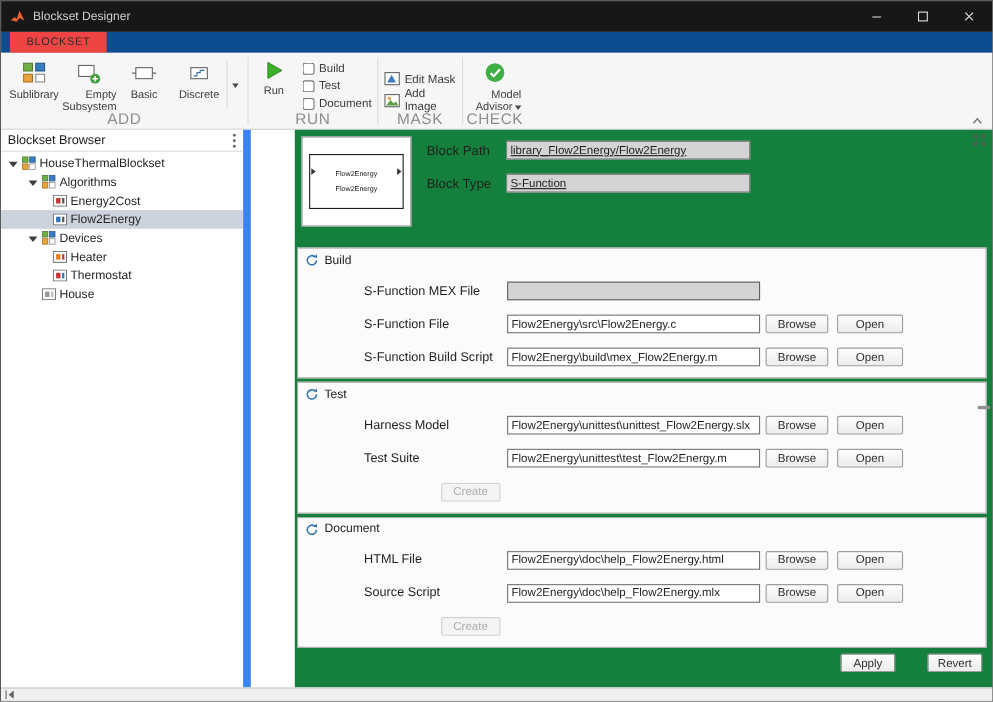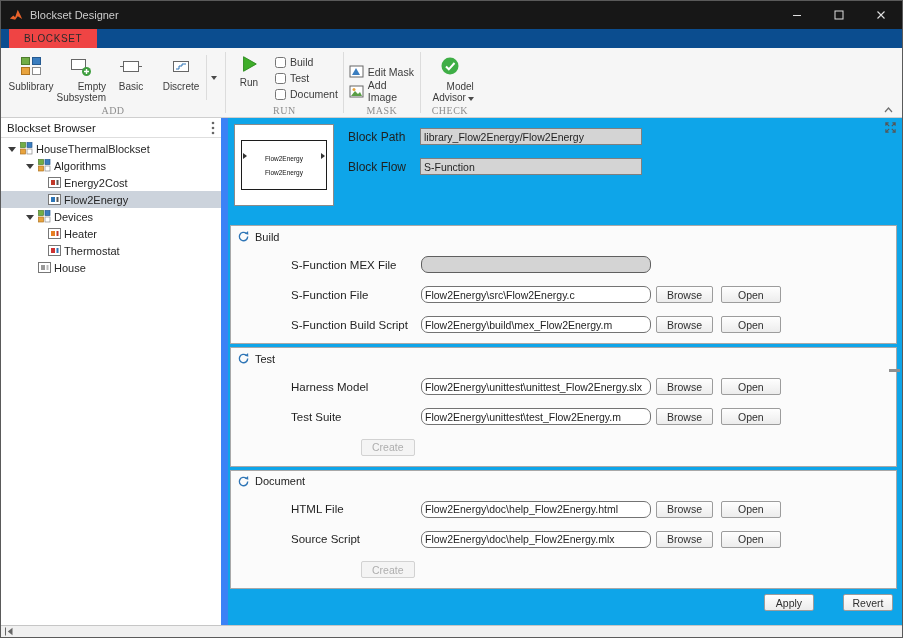--- a/index.html
+++ b/index.html
@@ -13,21 +13,21 @@
   .win-controls { margin-left:auto; display:flex; height:28px; }
   .win-btn { width:42px; height:28px; display:flex; align-items:center; justify-content:center; }
 
   
   .tabband { height:19px; background:#0b4d8f; display:flex; align-items:stretch; padding-left:8px; }
   .tab { background:#ef4444; color:#2b2b2b; font-size:10px; letter-spacing:.6px; padding:8px 15px; display:flex; align-items:center;text-align:center; }
 
   
   .toolstrip { height:70px; background:#f6f6f6; border-bottom:1px solid #cfcfcf; display:flex; position:relative; }
   .ts-group { position:relative; display:flex; padding:3px 5px 13px; }
-  .glabel { position:absolute; bottom:1px; left:0; right:0; text-align:center; font-size:10px; color:#8d8d8d; letter-spacing:.5px;font-family:Liberation Serif, serif; }
+  .glabel { position:absolute; bottom:1px; left:0; right:0; text-align:center; font-size:14px; color:#8d8d8d; letter-spacing:.5px; }
   .sep { width:1px; background:#dcdcdc; margin:4px 0; }
   .bigbtn { width:50px; display:flex; flex-direction:column; align-items:center; gap:2px; padding-top:2px; }
   .bigbtn .bicon { height:26px; display:flex; align-items:center; justify-content:center; }
   .blabel { font-size:10px; color:#3c3c3c; text-align:right; line-height:11px; }
   .ddbtn { width:13px; display:flex; align-items:center; justify-content:center; }
   .dd { width:0; height:0; border-left:3px solid transparent; border-right:3px solid transparent; border-top:4px solid #4a4a4a; }
   .run-wrap { display:flex; gap:8px; }
   .runbtn { width:36px; display:flex; flex-direction:column; align-items:center; gap:3px; padding-top:3px; }
   .chk-col { display:flex; flex-direction:column; gap:4px; padding-top:5px; }
   .chk { display:flex; align-items:center; gap:4px; font-size:10.5px; color:#3c3c3c; }
@@ -44,39 +44,39 @@
   .leftpanel { width:227px; background:#fff; border-right:7px solid #3b82f6; display:flex; flex-direction:column; }
   .lp-header { height:20px; border-bottom:1px solid #dedede; display:flex; align-items:center; padding:0 6px; font-size:11.5px; color:#222; }
   .lp-header .kebab { margin-left:auto; }
   .tree { padding-top:2px; font-size:11px; color:#262626; }
   .trow { height:17px; display:flex; align-items:center; gap:3px; }
   .trow.selected { background:#ccd3dc; }
   .pl0 { padding-left:6px; } .pl1 { padding-left:24px; } .pl2 { padding-left:34px; }
   .arrow-slot { width:10px; display:flex; justify-content:center; flex:none; }
   .tri-down { width:0; height:0; border-left:4px solid transparent; border-right:4px solid transparent; border-top:5px solid #3c3c3c; margin-top:1px; }
 
-  .rightpanel { flex:1; background:#0ea5e9; position:relative; }
+  .rightpanel { flex:1; background:#15803d; position:relative;margin-left:40px; }
   .preview-area { position:relative; height:107px; }
   .pbox { position:absolute; left:6px; top:6px; width:100px; height:82px; background:#fff; border:1px solid #8a8a8a; display:flex; align-items:center; justify-content:center; }
   .pblock { width:86px; height:50px; border:1px solid #1c1c1c; position:relative; display:flex; flex-direction:column; align-items:center; justify-content:center; gap:7px; font-size:6.5px; color:#111; }
   .port-in { position:absolute; left:1px; top:12px; width:0; height:0; border-top:3px solid transparent; border-bottom:3px solid transparent; border-left:4px solid #333; }
   .port-out { position:absolute; right:1px; top:12px; width:0; height:0; border-top:3px solid transparent; border-bottom:3px solid transparent; border-left:4px solid #333; }
   .hdr-row { position:absolute; left:120px; display:flex; align-items:center; }
   .hdr-row .hlabel { width:72px; font-size:12px; color:#1f1f1f; }
   .fld { height:17px; font-family:inherit; font-size:10.5px; color:#1f1f1f; padding:0 3px; border:1px solid #737373; background:#fff; }
   .fld.ro { background:#d4d4d4; border-color:#7f7f7f; }
-  .hdr-row .fld { width:222px; }
+  .hdr-row .fld { width:222px;text-decoration:underline; }
   .expand-btn { position:absolute; right:5px; top:3px; }
 
   .sections { position:absolute; top:107px; left:2px; right:5px; }
   .section { background:#fbfbfb; border:1px solid #a8a8a8; margin-bottom:3px; padding-bottom:10px; }
   .sec-header { display:flex; align-items:center; gap:5px; padding:4px 6px 0 6px; font-size:11px; color:#222; }
   .frow { display:flex; align-items:center; margin:13px 0 0 60px; }
   .frow .flabel { width:130px; font-size:11.5px; color:#1f1f1f; flex:none; }
-  .frow .fld { width:230px;border-radius:7px; }
+  .frow .fld { width:230px; }
   .fld.mex { background:#d4d4d4; border-color:#5f5f5f; }
   .btn { height:17px; padding:0 10px; font-size:10.5px; color:#2f2f2f; background:linear-gradient(#fefefe,#ececec); border:1px solid #9c9c9c; border-radius:2px; display:inline-flex; align-items:center; justify-content:center; font-family:inherit; }
   .btn.browse { margin-left:5px; }
   .btn.open { margin-left:8px; padding:0 16px; }
   .btn.disabled { color:#aeaeae; background:#f4f4f4; border-color:#d2d2d2; }
   .create-row { margin:12px 0 0 82px;padding-left:48px; }
   .footer { display:flex; justify-content:flex-end; gap:29px; margin-top:5px; padding-right:4px; }
   .footer .btn { width:50px; }
   .vscroll-hint { position:absolute; right:2px; top:251px; width:11px; height:3px; background:#8f8f8f; }
 
@@ -388,21 +388,21 @@
             <span>Flow2Energy</span>
             <span>Flow2Energy</span>
           </div>
         </div>
 
         <div class="hdr-row" style="top:10px;">
           <span class="hlabel">Block Path</span>
           <input class="fld ro" readonly="" value="library_Flow2Energy/Flow2Energy" style="">
         </div>
         <div class="hdr-row" style="top:40px;">
-          <span class="hlabel">Block Flow</span>
+          <span class="hlabel">Block Type</span>
           <input class="fld ro" readonly="" value="S-Function" style="">
         </div>
 
         <div class="expand-btn">
           <span>
             <svg width="13" height="13" viewBox="0 0 14 14" stroke="#555" stroke-width="1.2" fill="none">
               <path d="M5.6 5.6 L2 2 M2 5 V2 H5"></path>
               <path d="M8.4 5.6 L12 2 M9 2 H12 V5"></path>
               <path d="M5.6 8.4 L2 12 M2 9 V12 H5"></path>
               <path d="M8.4 8.4 L12 12 M12 9 V12 H9"></path>

